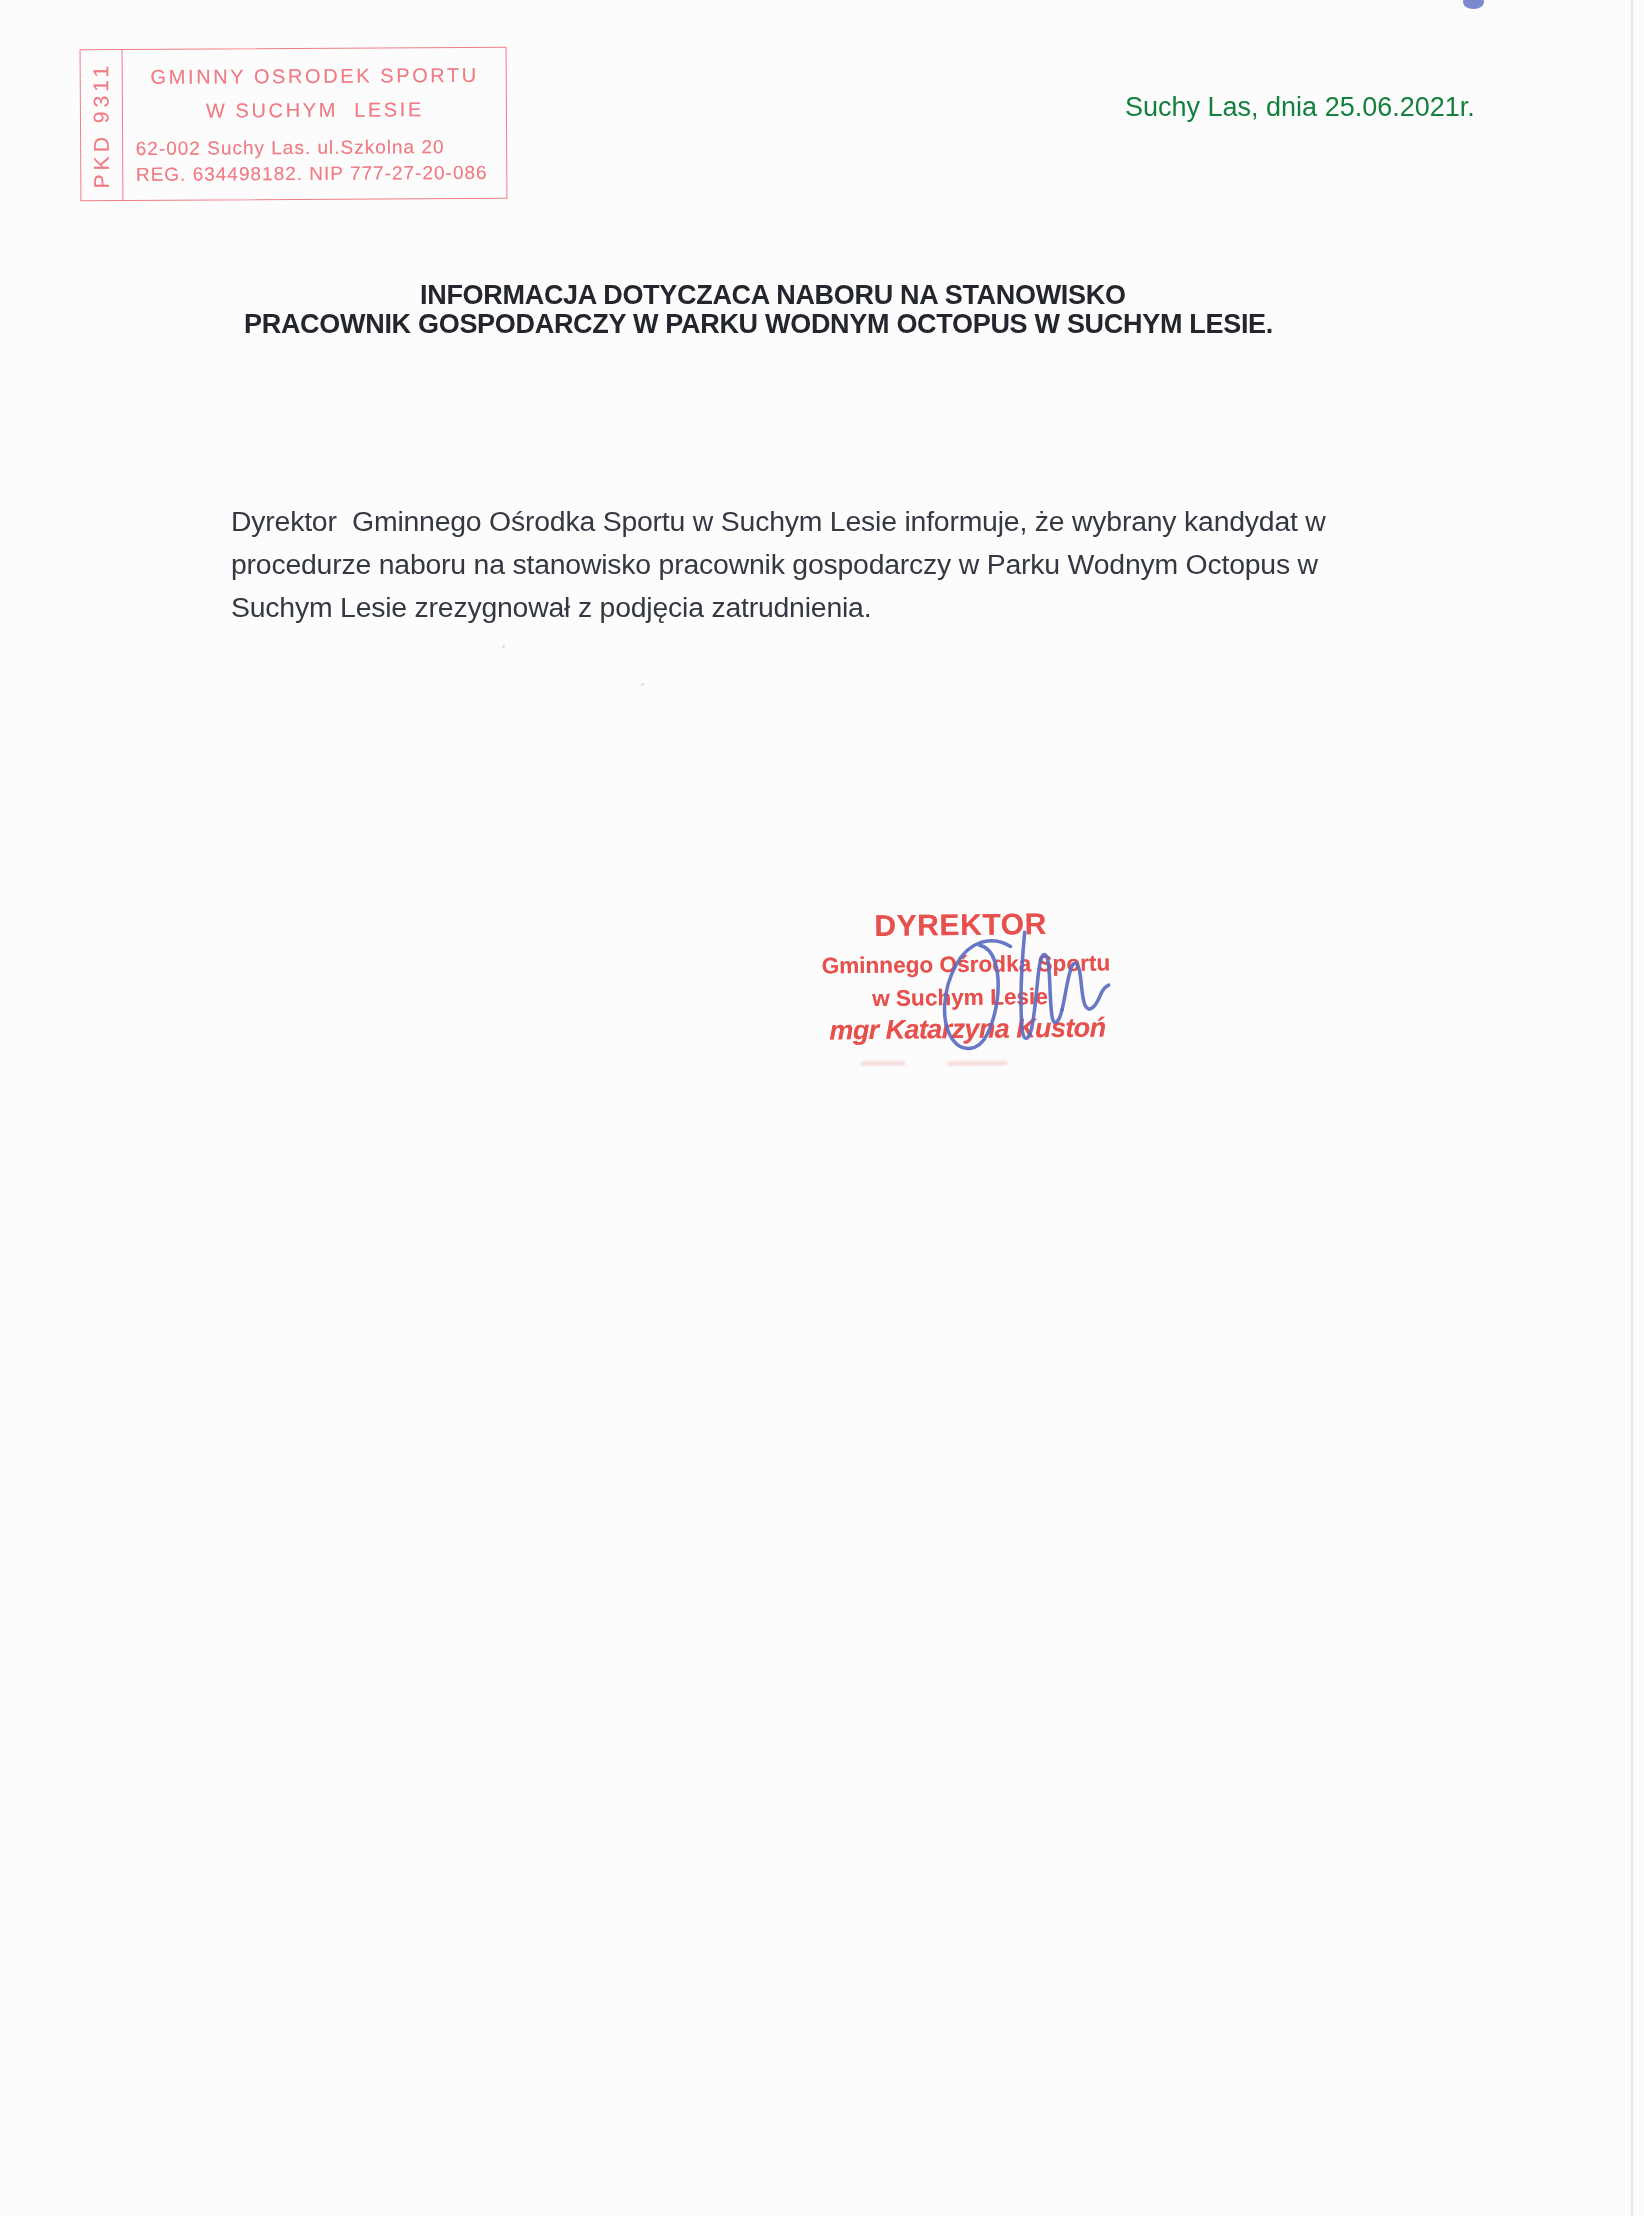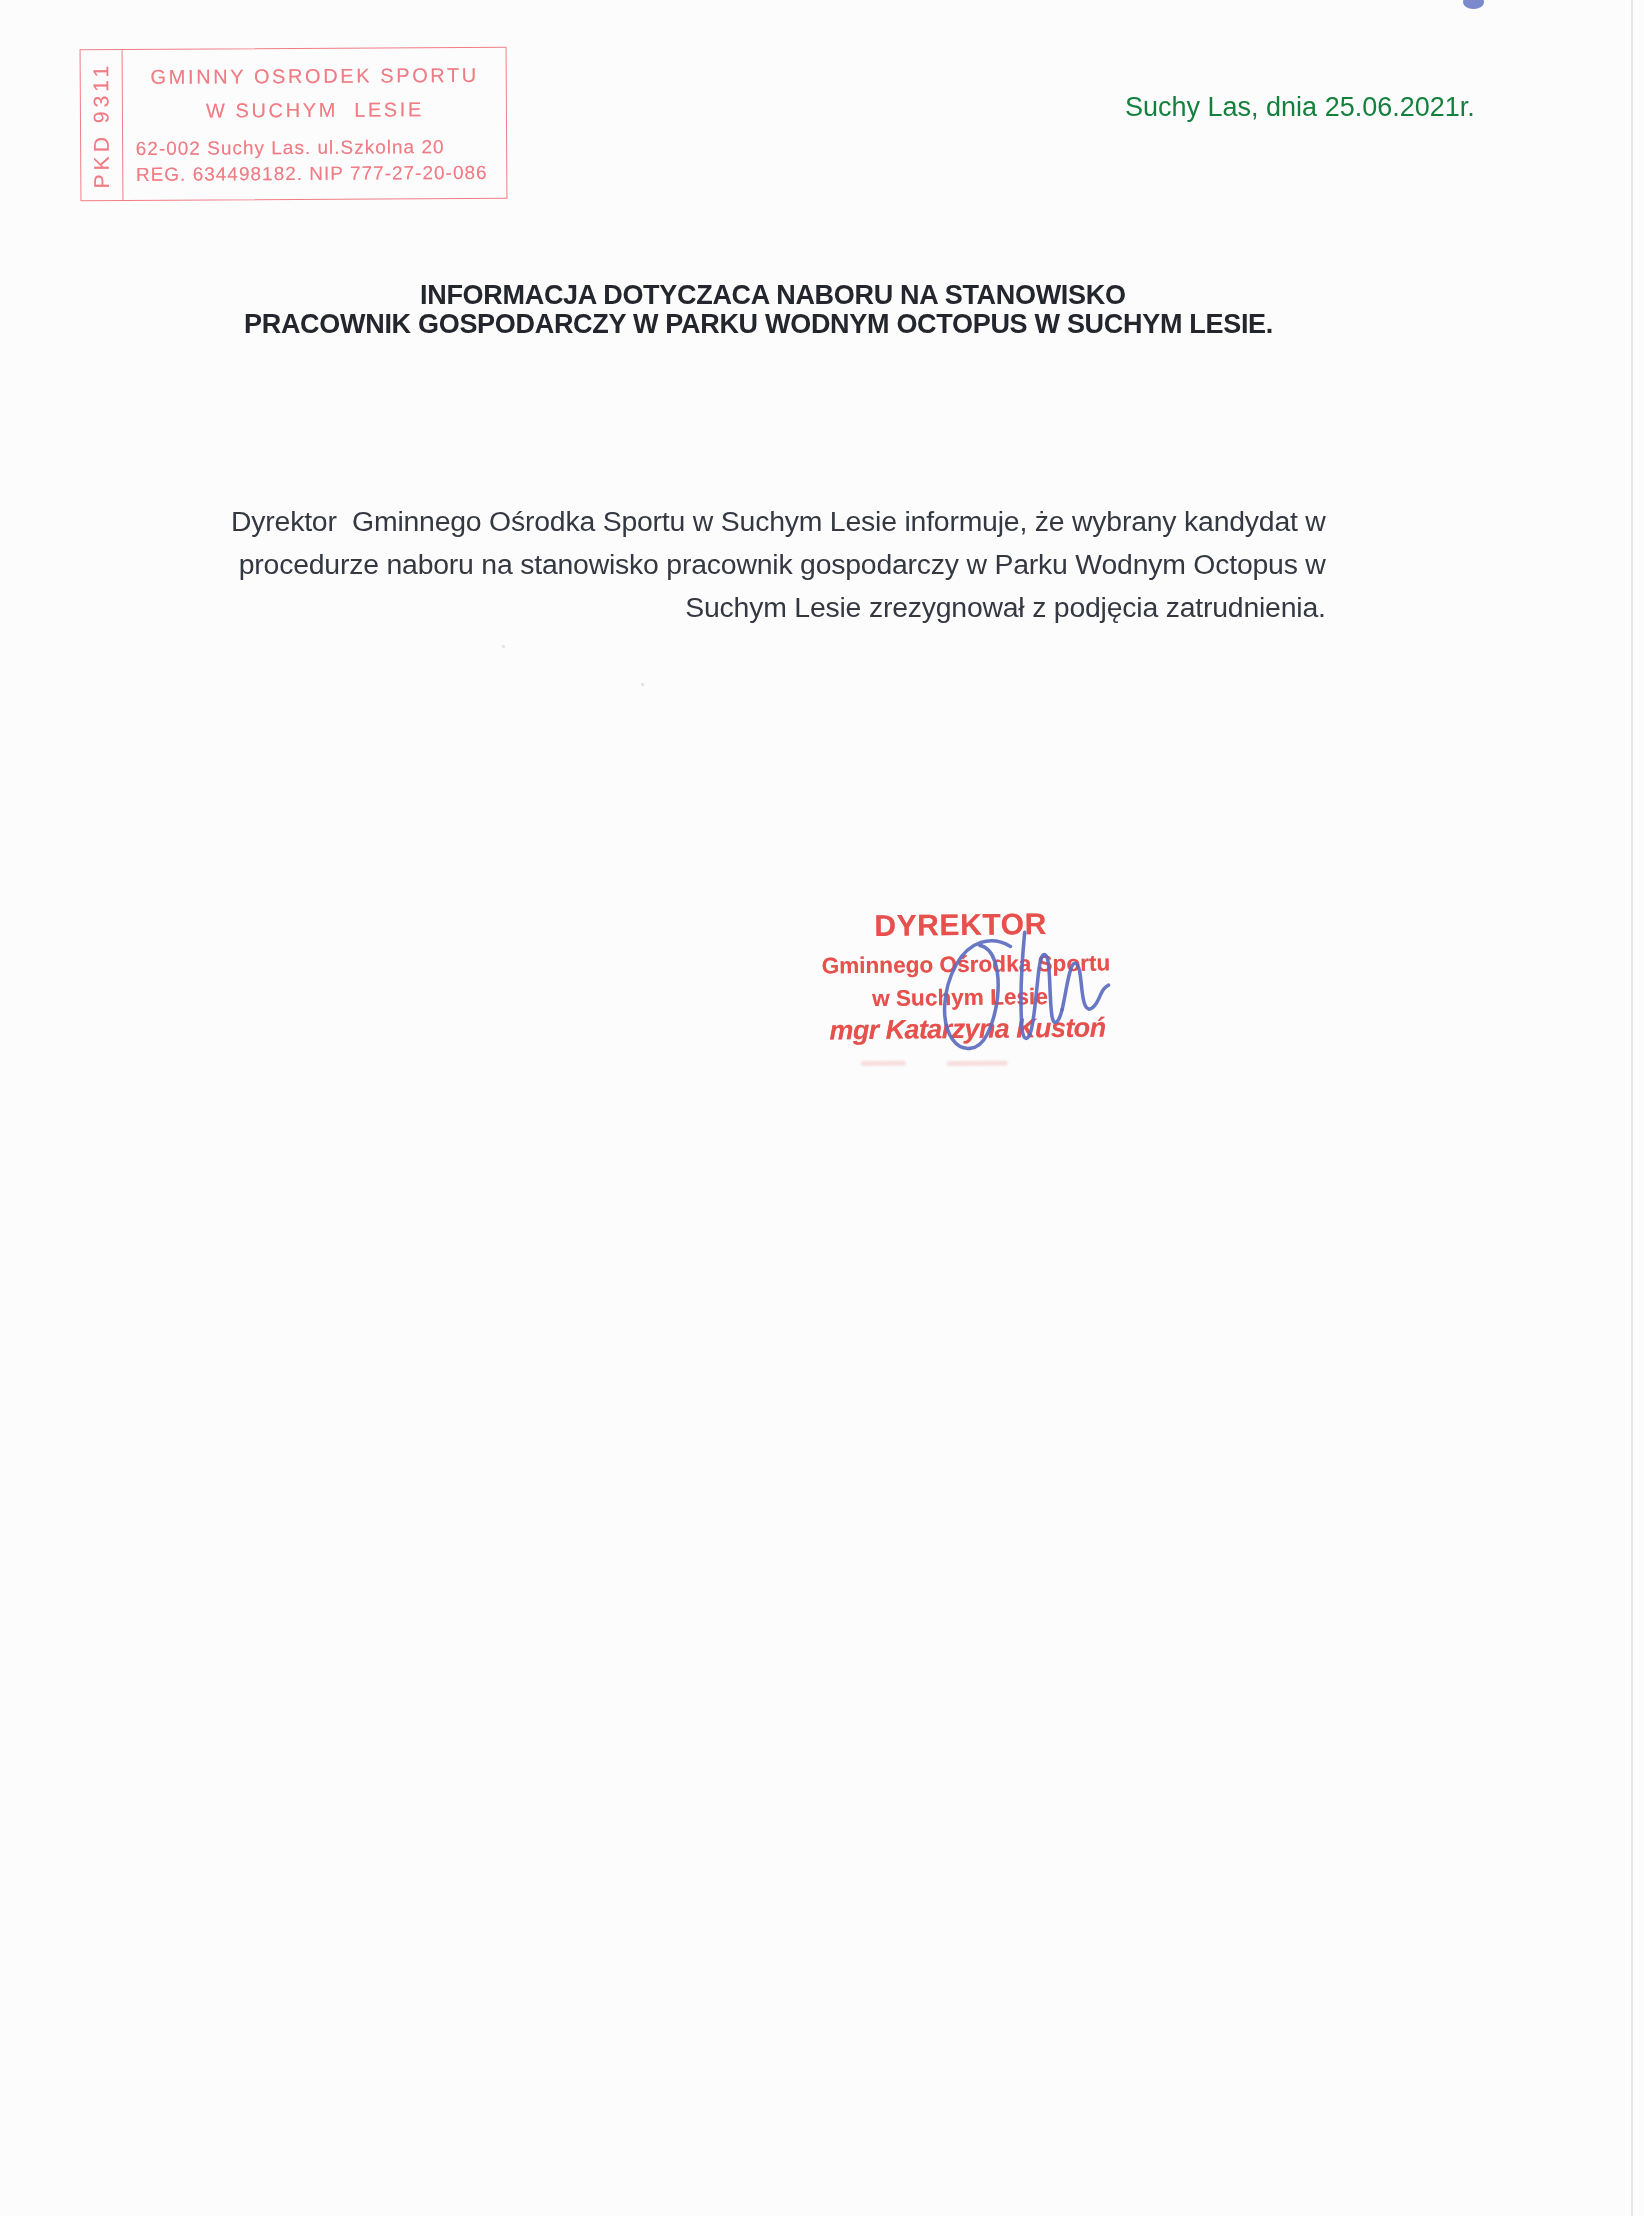--- a/index.html
+++ b/index.html
@@ -63,21 +63,20 @@
     font-size:27px;letter-spacing:-0.3px;
   }
   .title-1{left:420px;top:232px;margin-top:48px;}
   .title-2{left:244px;top:309px;text-align:right;}
 
   
   .body-block{
     left:231px;top:500px;
     font-size:28.4px;line-height:43px;letter-spacing:-0.2px;
     color:#343841;
-    text-align:right;
   }
   .body-block div{white-space:pre;}
 
   
   .director-stamp{
     left:814px;top:905px;width:297px;height:168px;
     transform:rotate(-0.6deg);
     color:var(--dir-ink,#e7514d);
     text-shadow:0 0 0.6px rgba(231,81,77,.5);
   }

